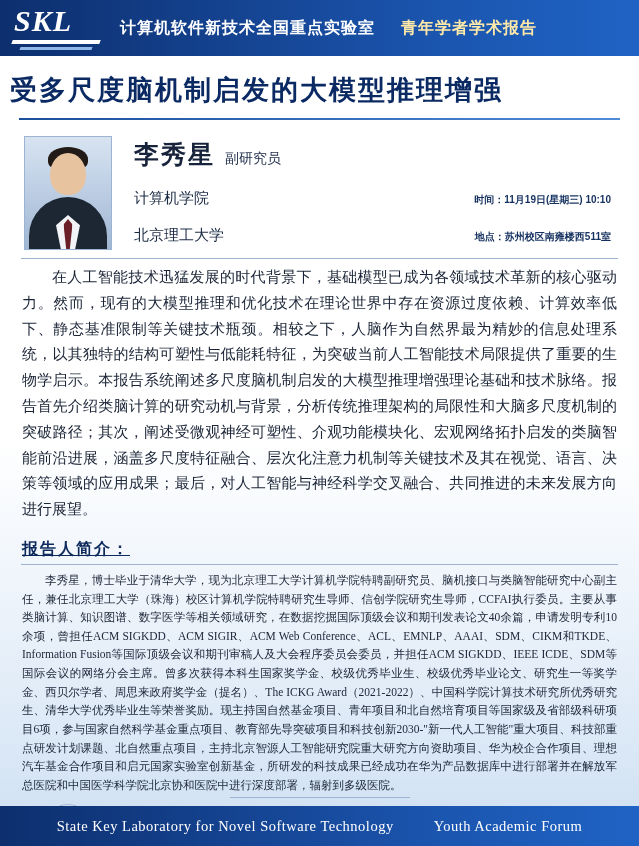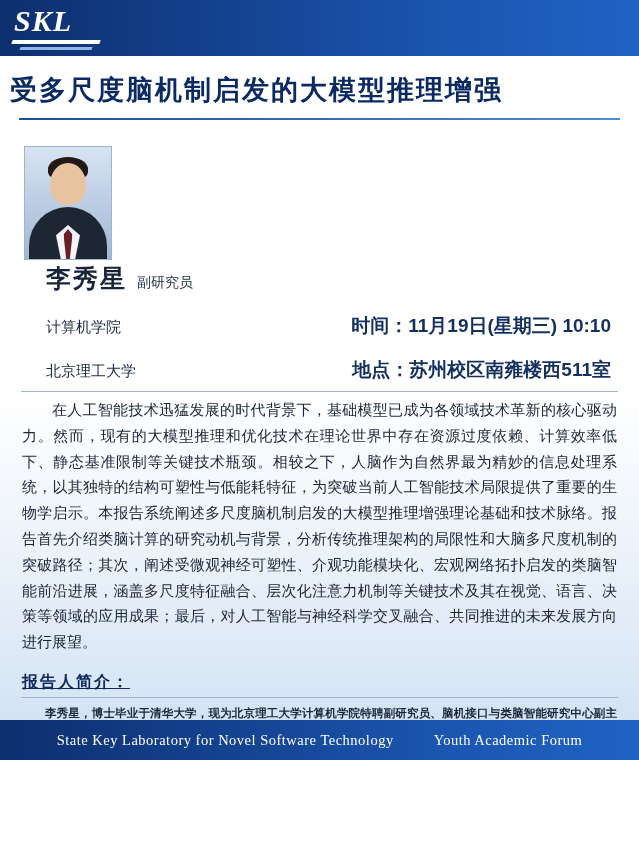--- a/index.html
+++ b/index.html
@@ -9,21 +9,21 @@
   body {
     width: 639px;
     height: 846px;
     font-family: "Liberation Sans", sans-serif;
     background: #ffffff;
     overflow: hidden;
   }
   .poster {
     position: relative;
     width: 639px;
-    height: 760px;
+    height: 846px;
     background: linear-gradient(180deg, #ffffff 0%, #ffffff 52%, #eef4fb 70%, #dbe8f6 88%, #cddff2 100%);
     box-sizing: border-box;
     overflow: hidden;
   }
 
   
   .header {
     position: relative;
     height: 56px;
     background: linear-gradient(90deg, #0d2f6e 0%, #14428f 35%, #1b56b0 70%, #1f63c4 100%);
@@ -93,23 +93,22 @@
   .title-rule {
     width: 601px;
     height: 2px;
     margin: 2px auto 0 auto;
     background: linear-gradient(90deg, #1a4f9c, #4f8ad6);
   }
 
   
   .speaker {
     display: flex;
-    padding: 26px 20px 6px 24px;
+    padding: 16px 20px 6px 24px;
     box-sizing: border-box;
-    flex-direction: column;
   }
   .photo {
     width: 86px;
     height: 112px;
     flex: 0 0 auto;
     border: 1px solid #9bb4d2;
     background: linear-gradient(180deg, #d7e3f1 0%, #b9cbe2 55%, #9fb6d2 100%);
     position: relative;
     overflow: hidden;
   }
@@ -188,21 +187,21 @@
     justify-content: space-between;
     align-items: baseline;
     margin-top: 18px;
     padding-right: 8px;
   }
   .affil {
     font-size: 15px;
     color: #1b2a44;
   }
   .meta {
-    font-size: 19px;
+    font-size: 10px;
     color: #14305f;
     font-weight: bold;
   }
 
   
   .section-head {
     font-size: 16px;
     font-weight: bold;
     color: #0e2a5c;
     letter-spacing: 2px;
@@ -224,21 +223,20 @@
     font-family: "Liberation Serif", serif;
   }
   .bio-text {
     font-size: 11.5px;
     line-height: 1.62;
     color: #1a2436;
     text-align: justify;
     padding: 0 22px;
     text-indent: 2em;
     font-family: "Liberation Serif", serif;
-    font-weight: bold;
   }
 
   
   .host-title {
     text-align: center;
     font-size: 14px;
     font-weight: bold;
     color: #0e2a5c;
     letter-spacing: 6px;
     margin-top: 10px;
@@ -356,20 +354,24 @@
 <body>
 
 <div class="poster">
 
   <div class="header">
     <div class="logo">
       <div class="skl">SKL</div>
       <div class="bar"></div>
       <div class="bar2"></div>
     </div>
+    <div class="header-titles">
+      <span class="t1">计算机软件新技术全国重点实验室</span>
+      <span class="t2">青年学者学术报告</span>
+    </div>
   </div>
 
   <div class="main-title">受多尺度脑机制启发的大模型推理增强</div>
   <div class="title-rule"></div>
 
   <div class="speaker">
     <div class="photo">
       <div class="body"></div>
       <div class="hair"></div>
       <div class="head"></div>

